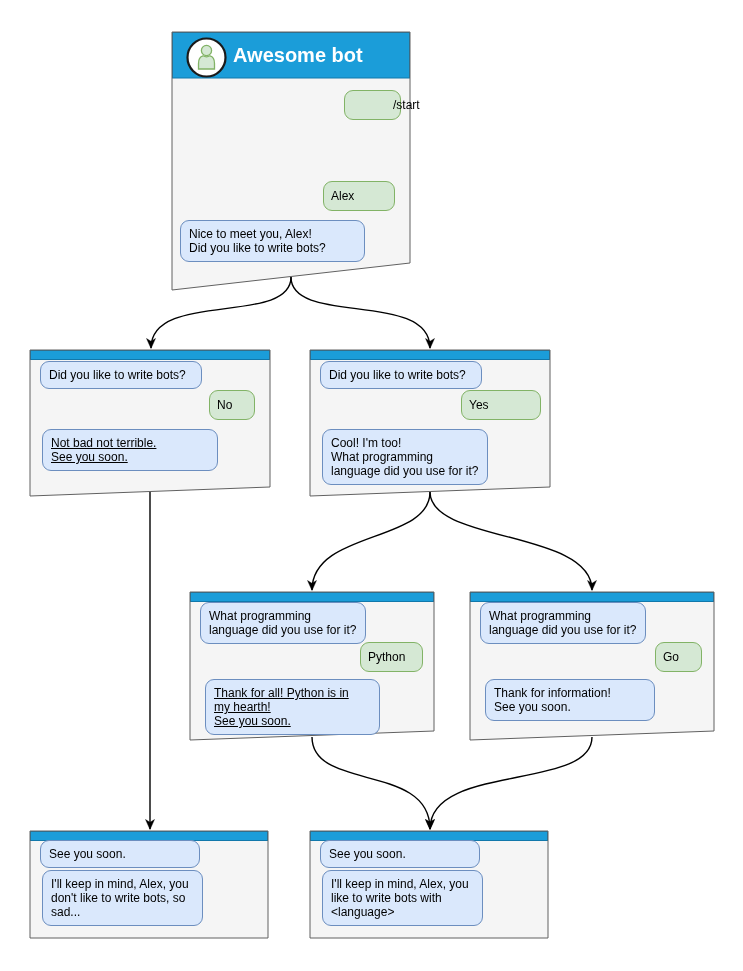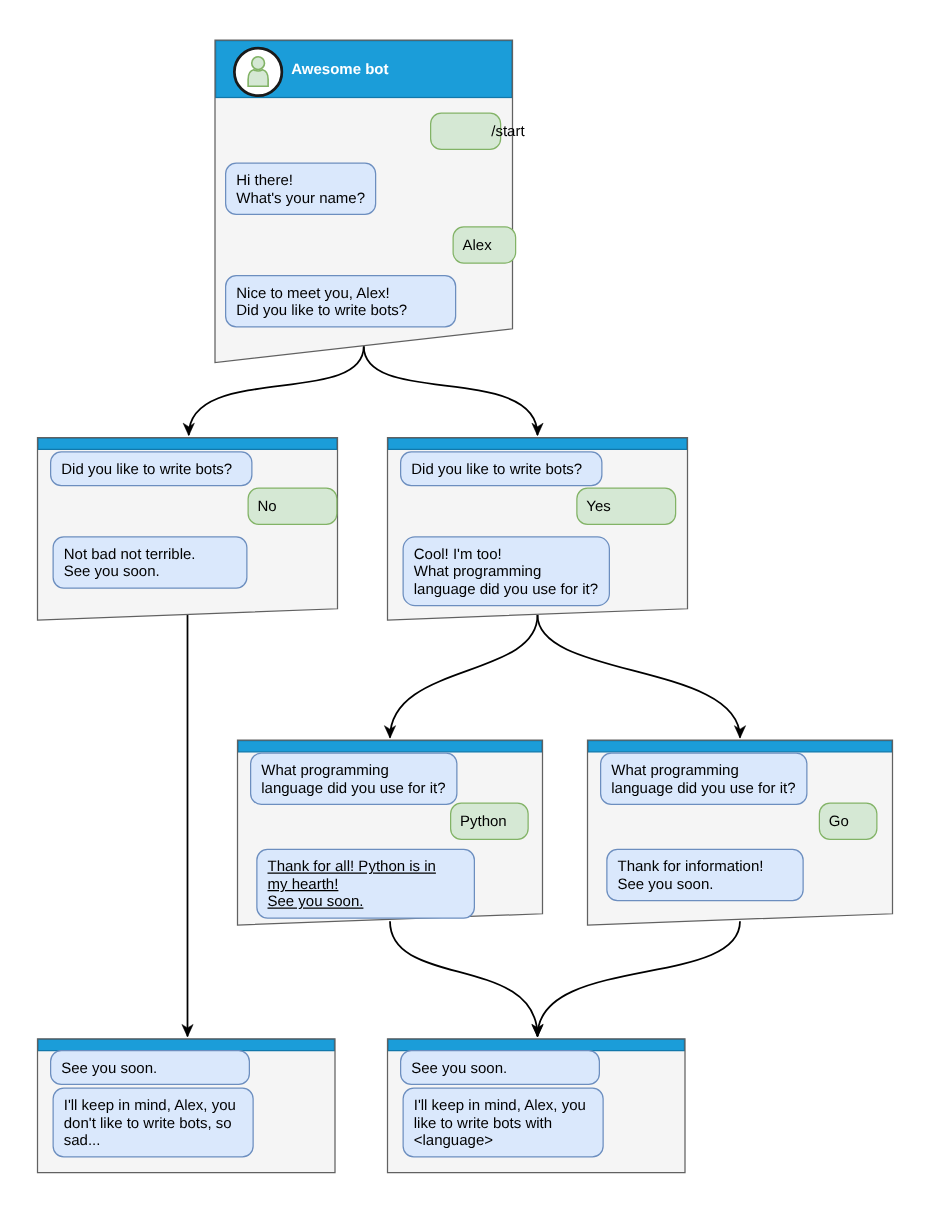--- a/index.html
+++ b/index.html
@@ -17,21 +17,21 @@
   .bubble {
     position:absolute; z-index:2; box-sizing:border-box;
     font-size:12px; line-height:14px; color:#000;
     padding:6px 8px; border-radius:9px; white-space:pre-line;
   }
   .bot  { background:var(--bot-bubble-fill,#dae8fc);  border:1px solid var(--bot-bubble-stroke,#6c8ebf); }
   .user { background:var(--user-bubble-fill,#d5e8d4); border:1px solid var(--user-bubble-stroke,#82b366); padding:7px 7px; }
 
   .win-title {
     position:absolute; z-index:2; color:#ffffff;
-    font-size:12px; font-weight:bold; line-height:46px;
+    font-size:20px; font-weight:bold; line-height:46px;
   }
   .avatar { position:absolute; z-index:3; }
 </style>
 </head>
 <body>
 
 <div id="canvas">
 
   <svg id="diagram-svg" width="743" height="971" viewBox="0 0 743 971">
     <defs>
@@ -94,48 +94,46 @@
   </svg>
 
   <svg class="avatar" style="left:186px; top:37px;" width="41" height="41" viewBox="0 0 41 41">
     <circle cx="20.5" cy="20.5" r="19" fill="#ffffff" stroke="#1a1a1a" stroke-width="2.2"></circle>
     <circle cx="20.5" cy="13.5" r="5.1" fill="var(--user-bubble-fill,#d5e8d4)" stroke="var(--user-bubble-stroke,#82b366)" stroke-width="1.3"></circle>
     <path d="M12.5,32 L12.5,26.5 Q12.5,19.8 17,18.8 Q20.5,20.8 24,18.8 Q28.5,19.8 28.5,26.5 L28.5,32 Z" fill="var(--user-bubble-fill,#d5e8d4)" stroke="var(--user-bubble-stroke,#82b366)" stroke-width="1.3"></path>
   </svg>
   <div class="win-title" style="left:233px; top:32px;">Awesome bot</div>
 
   <div class="bubble user" style="right:342px; top:90px; width:51px;padding-left:48px;">/start</div>
-  <div class="bubble bot" style="left:180px; top:130px; width:121px;">Hi there!
-What's your name?</div>
-  <div class="bubble user" style="right:330px; top:181px; width:51px;">Alex</div>
+  <div class="bubble user" style="right:348px; top:181px; width:72px;">Alex</div>
   <div class="bubble bot" style="left:180px; top:220px; width:185px;">Nice to meet you, Alex!
 Did you like to write bots?</div>
 
   <div class="bubble bot" style="left:40px; top:361px; width:162px;">Did you like to write bots?</div>
-  <div class="bubble user" style="right:473px; top:390px; width:72px;">No</div>
-  <div class="bubble bot" style="left:42px; top:429px; width:156px;">Not bad not terrible.
+  <div class="bubble user" style="right:488px; top:390px; width:46px;">No</div>
+  <div class="bubble bot" style="left:42px; top:429px; width:176px;text-decoration:underline;">Not bad not terrible.
 See you soon.</div>
 
   <div class="bubble bot" style="left:320px; top:361px; width:162px;">Did you like to write bots?</div>
   <div class="bubble user" style="right:202px; top:390px; width:80px;">Yes</div>
-  <div class="bubble bot" style="left:322px; top:429px; width:166px;border-radius:10px;">Cool! I'm too!
+  <div class="bubble bot" style="left:322px; top:429px; width:166px;">Cool! I'm too!
 What programming
 language did you use for it?</div>
 
   <div class="bubble bot" style="left:200px; top:602px; width:166px;">What programming
 language did you use for it?</div>
   <div class="bubble user" style="right:320px; top:642px; width:63px;">Python</div>
   <div class="bubble bot" style="left:205px; top:679px; width:175px;text-decoration:underline;">Thank for all! Python is in
 my hearth!
 See you soon.</div>
 
   <div class="bubble bot" style="left:480px; top:602px; width:166px;">What programming
 language did you use for it?</div>
   <div class="bubble user" style="right:41px; top:642px; width:47px;">Go</div>
-  <div class="bubble bot" style="left:485px; top:679px; width:158px;">Thank for information!
+  <div class="bubble bot" style="left:485px; top:679px; width:170px;">Thank for information!
 See you soon.</div>
 
   <div class="bubble bot" style="left:40px; top:840px; width:160px;">See you soon.</div>
   <div class="bubble bot" style="left:42px; top:870px; width:161px;">I'll keep in mind, Alex, you
 don't like to write bots, so
 sad...</div>
 
   <div class="bubble bot" style="left:320px; top:840px; width:160px;">See you soon.</div>
   <div class="bubble bot" style="left:322px; top:870px; width:161px;">I'll keep in mind, Alex, you
 like to write bots with

